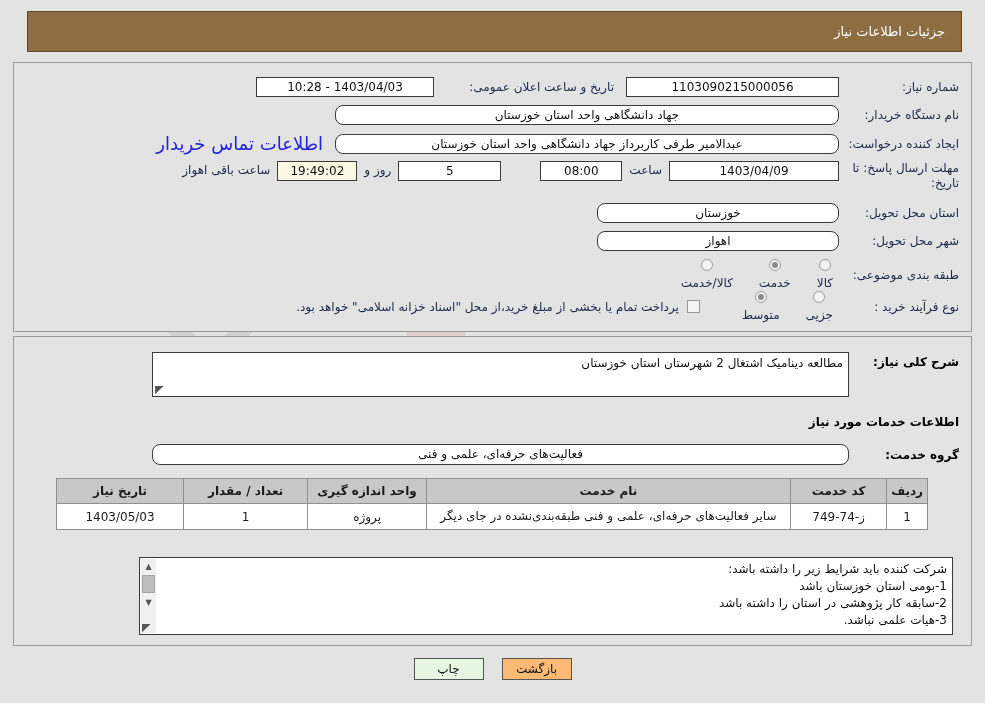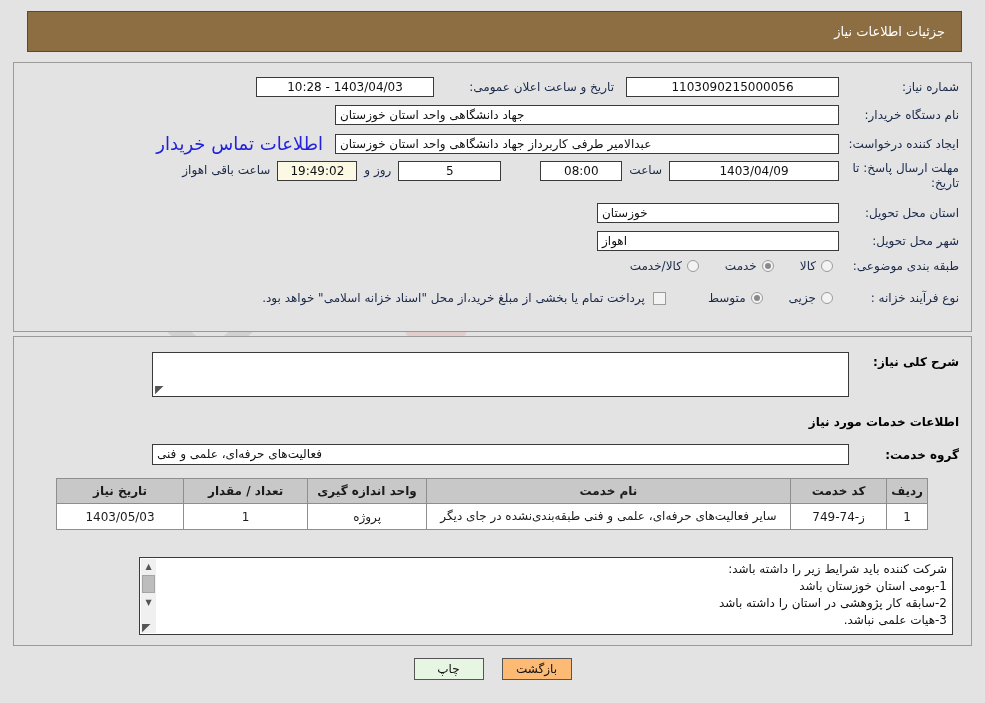--- a/index.html
+++ b/index.html
@@ -123,21 +123,21 @@
     box-sizing: border-box;
     height: 20px;
     line-height: 18px;
     font-size: 12px;
     color: #111;
     padding: 0 4px;
     overflow: hidden;
     white-space: nowrap;
   }
   .fld.center { text-align: center; }
-  .fld.right  { text-align: left; }
+  .fld.right  { text-align: center; border-radius: 8px; }
   .fld.cream  { background: #fbf9e4; text-align: center; }
 
   .link {
     color: #2222dd;
     font-size: 18px;
     text-decoration: none;
     white-space: nowrap;
     cursor: pointer;
   }
 
@@ -153,21 +153,21 @@
     flex: none;
   }
   .radio.on::after {
     content: "";
     position: absolute;
     left: 2px; top: 2px;
     width: 6px; height: 6px;
     border-radius: 50%;
     background: #8a8a8a;
   }
-  .radio-group { display: flex; align-items: center; gap: 5px; margin-left: 26px; }
+  .radio-group { display: flex; align-items: center; gap: 5px; margin-left: 26px; flex-direction: column; }
   .radio-group .rl { font-size: 12px; color: #1b2a4a; white-space: nowrap; }
 
   .checkbox {
     width: 13px; height: 13px;
     border: 1px solid #9b9b9b;
     background: #f3f3f3;
     box-sizing: border-box;
     display: inline-block;
     flex: none;
   }
@@ -349,41 +349,42 @@
         <span class="rl">خدمت</span>
       </div>
       <div class="radio-group" style="margin-left:0;">
         <span class="radio"></span>
         <span class="rl">کالا/خدمت</span>
       </div>
     </div>
   </div>
 
   <div class="row" style="top:228px; right:12px;">
-    <div class="lbl" style="width:112px;">نوع فرآیند خزانه :</div>
+    <div class="lbl" style="width:112px;">نوع فرآیند خرید :</div>
     <div style="display:flex; align-items:center; margin-right:14px;">
       <div class="radio-group">
         <span class="radio"></span>
         <span class="rl">جزیی</span>
       </div>
       <div class="radio-group" style="margin-left:0;">
         <span class="radio on"></span>
         <span class="rl">متوسط</span>
       </div>
     </div>
     <span class="checkbox" style="margin-right:42px;"></span>
     <span class="lbl" style="margin-right:8px;">پرداخت تمام یا بخشی از مبلغ خرید،از محل "اسناد خزانه اسلامی" خواهد بود.</span>
   </div>
 </div>
 
 <div class="panel" id="panel-middle">
 
   <div style="position:absolute; top:15px; right:12px; display:flex; align-items:flex-start;">
     <div class="lbl lbl-bold" style="width:104px; padding-top:3px;">شرح کلی نیاز:</div>
     <div class="tarea" style="width:697px; height:45px; margin-right:6px;">
+      <span>مطالعه دینامیک اشتغال 2 شهرستان استان خوزستان</span>
       <span class="resize-grip">◥</span>
     </div>
   </div>
 
   <div class="lbl lbl-bold" style="position:absolute; top:78px; right:12px; width:auto;">اطلاعات خدمات مورد نیاز</div>
 
   <div style="position:absolute; top:107px; right:12px; display:flex; align-items:center;">
     <div class="lbl lbl-bold" style="width:104px;">گروه خدمت:</div>
     <div class="fld right" style="width:697px; margin-right:6px; height:21px; line-height:19px;">فعالیت‌های حرفه‌ای، علمی و فنی</div>
   </div>

